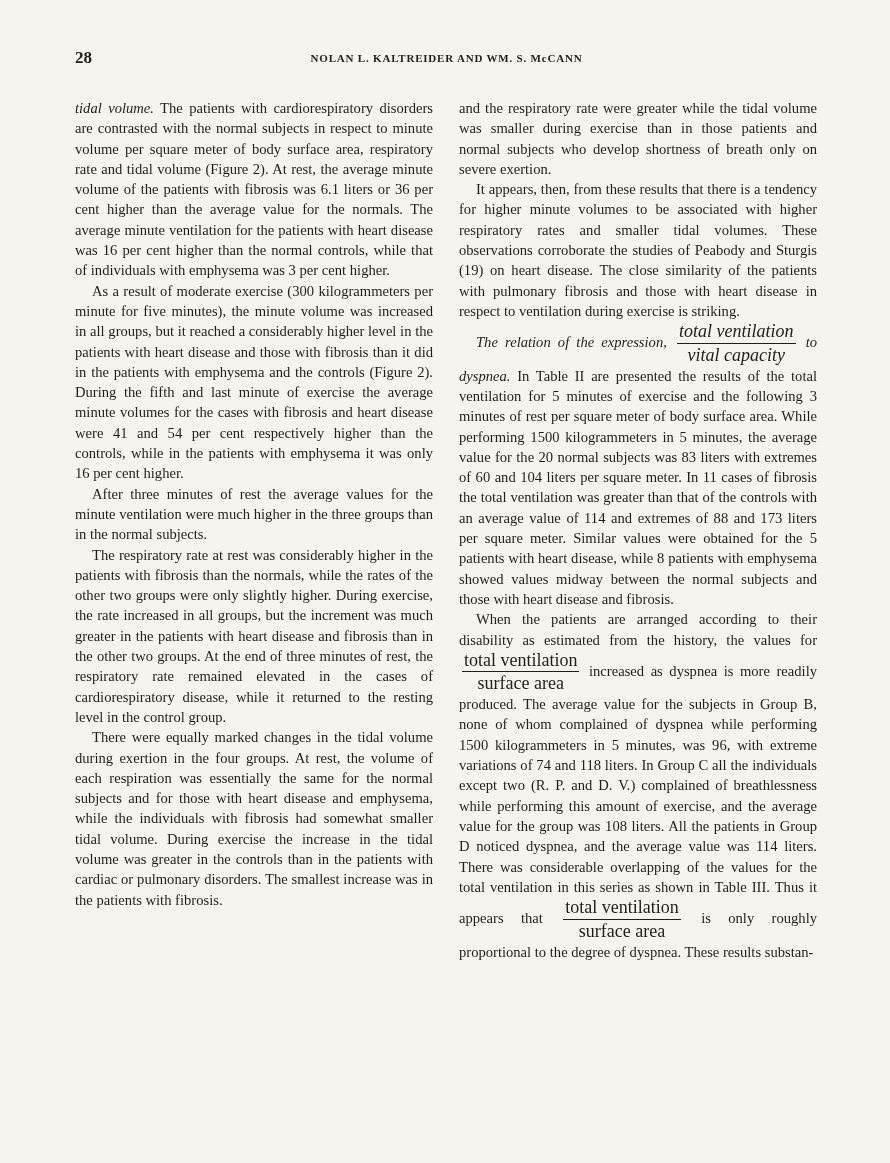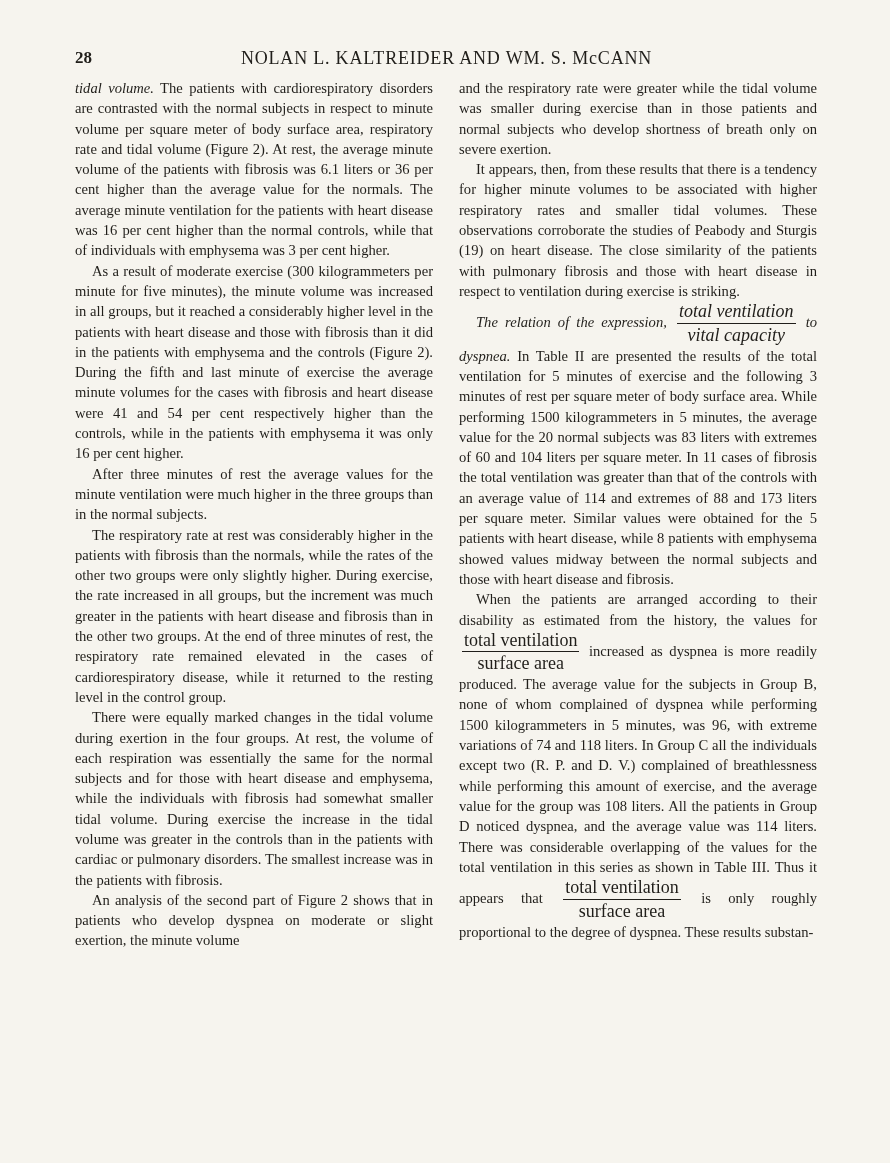--- a/index.html
+++ b/index.html
@@ -28,28 +28,28 @@
     text-align: center;
   }
   .page-number {
     position: absolute;
     left: 0;
     top: 0;
     font-weight: bold;
     font-size: 17px;
   }
   .running-title {
-    font-weight: normal;
-    font-size: 18px;
+    font-weight: bold;
+    font-size: 11px;
     letter-spacing: 0.8px;
     white-space: nowrap;
   }
   .columns {
     position: absolute;
-    top: 78px;
+    top: 98px;
     left: 75px;
     display: flex;
     gap: 26px;
   }
   .column {
     width: 358px;
     font-size: 14.6px;
     line-height: 20.3px;
     text-align: justify;
   }
@@ -90,21 +90,20 @@
     <span class="page-number">28</span>
     <span class="running-title">NOLAN L. KALTREIDER AND WM. S. McCANN</span>
   </div>
   <div class="columns">
     <div class="column">
         <p><span class="italic">tidal volume.</span><span> The patients with cardiorespiratory disorders are contrasted with the normal subjects in respect to minute volume per square meter of body surface area, respiratory rate and tidal volume (Figure 2). At rest, the average minute volume of the patients with fibrosis was 6.1 liters or 36 per cent higher than the average value for the normals. The average minute ventilation for the patients with heart disease was 16 per cent higher than the normal controls, while that of individuals with emphysema was 3 per cent higher.</span></p>
         <p class="indent"><span>As a result of moderate exercise (300 kilogrammeters per minute for five minutes), the minute volume was increased in all groups, but it reached a considerably higher level in the patients with heart disease and those with fibrosis than it did in the patients with emphysema and the controls (Figure 2). During the fifth and last minute of exercise the average minute volumes for the cases with fibrosis and heart disease were 41 and 54 per cent respectively higher than the controls, while in the patients with emphysema it was only 16 per cent higher.</span></p>
         <p class="indent"><span>After three minutes of rest the average values for the minute ventilation were much higher in the three groups than in the normal subjects.</span></p>
         <p class="indent"><span>The respiratory rate at rest was considerably higher in the patients with fibrosis than the normals, while the rates of the other two groups were only slightly higher. During exercise, the rate increased in all groups, but the increment was much greater in the patients with heart disease and fibrosis than in the other two groups. At the end of three minutes of rest, the respiratory rate remained elevated in the cases of cardiorespiratory disease, while it returned to the resting level in the control group.</span></p>
         <p class="indent"><span>There were equally marked changes in the tidal volume during exertion in the four groups. At rest, the volume of each respiration was essentially the same for the normal subjects and for those with heart disease and emphysema, while the individuals with fibrosis had somewhat smaller tidal volume. During exercise the increase in the tidal volume was greater in the controls than in the patients with cardiac or pulmonary disorders. The smallest increase was in the patients with fibrosis.</span></p>
-        <p class="indent"><span>An analysis of the second part of Figure 2 shows that in patients who develop dyspnea on moderate or slight exertion, the minute volume</span></p>
       </div>
     <div class="column">
         <p><span>and the respiratory rate were greater while the tidal volume was smaller during exercise than in those patients and normal subjects who develop shortness of breath only on severe exertion.</span></p>
         <p class="indent"><span>It appears, then, from these results that there is a tendency for higher minute volumes to be associated with higher respiratory rates and smaller tidal volumes. These observations corroborate the studies of Peabody and Sturgis (19) on heart disease. The close similarity of the patients with pulmonary fibrosis and those with heart disease in respect to ventilation during exercise is striking.</span></p>
         <p class="indent"><span class="italic">The relation of the expression, </span><span class="frac italic"><span class="num">total ventilation</span><span class="den">vital capacity</span></span><span class="italic"> to dyspnea. </span><span>In Table II are presented the results of the total ventilation for 5 minutes of exercise and the following 3 minutes of rest per square meter of body surface area. While performing 1500 kilogrammeters in 5 minutes, the average value for the 20 normal subjects was 83 liters with extremes of 60 and 104 liters per square meter. In 11 cases of fibrosis the total ventilation was greater than that of the controls with an average value of 114 and extremes of 88 and 173 liters per square meter. Similar values were obtained for the 5 patients with heart disease, while 8 patients with emphysema showed values midway between the normal subjects and those with heart disease and fibrosis.</span></p>
         <p class="indent"><span>When the patients are arranged according to their disability as estimated from the history, the values for </span><span class="frac"><span class="num">total ventilation</span><span class="den">surface area</span></span><span> increased as dyspnea is more readily produced. The average value for the subjects in Group B, none of whom complained of dyspnea while performing 1500 kilogrammeters in 5 minutes, was 96, with extreme variations of 74 and 118 liters. In Group C all the individuals except two (R. P. and D. V.) complained of breathlessness while performing this amount of exercise, and the average value for the group was 108 liters. All the patients in Group D noticed dyspnea, and the average value was 114 liters. There was considerable overlapping of the values for the total ventilation in this series as shown in Table III. Thus it appears that </span><span class="frac"><span class="num">total ventilation</span><span class="den">surface area</span></span><span> is only roughly proportional to the degree of dyspnea. These results substan-</span></p>
       </div>
   </div>
 </div>
 

